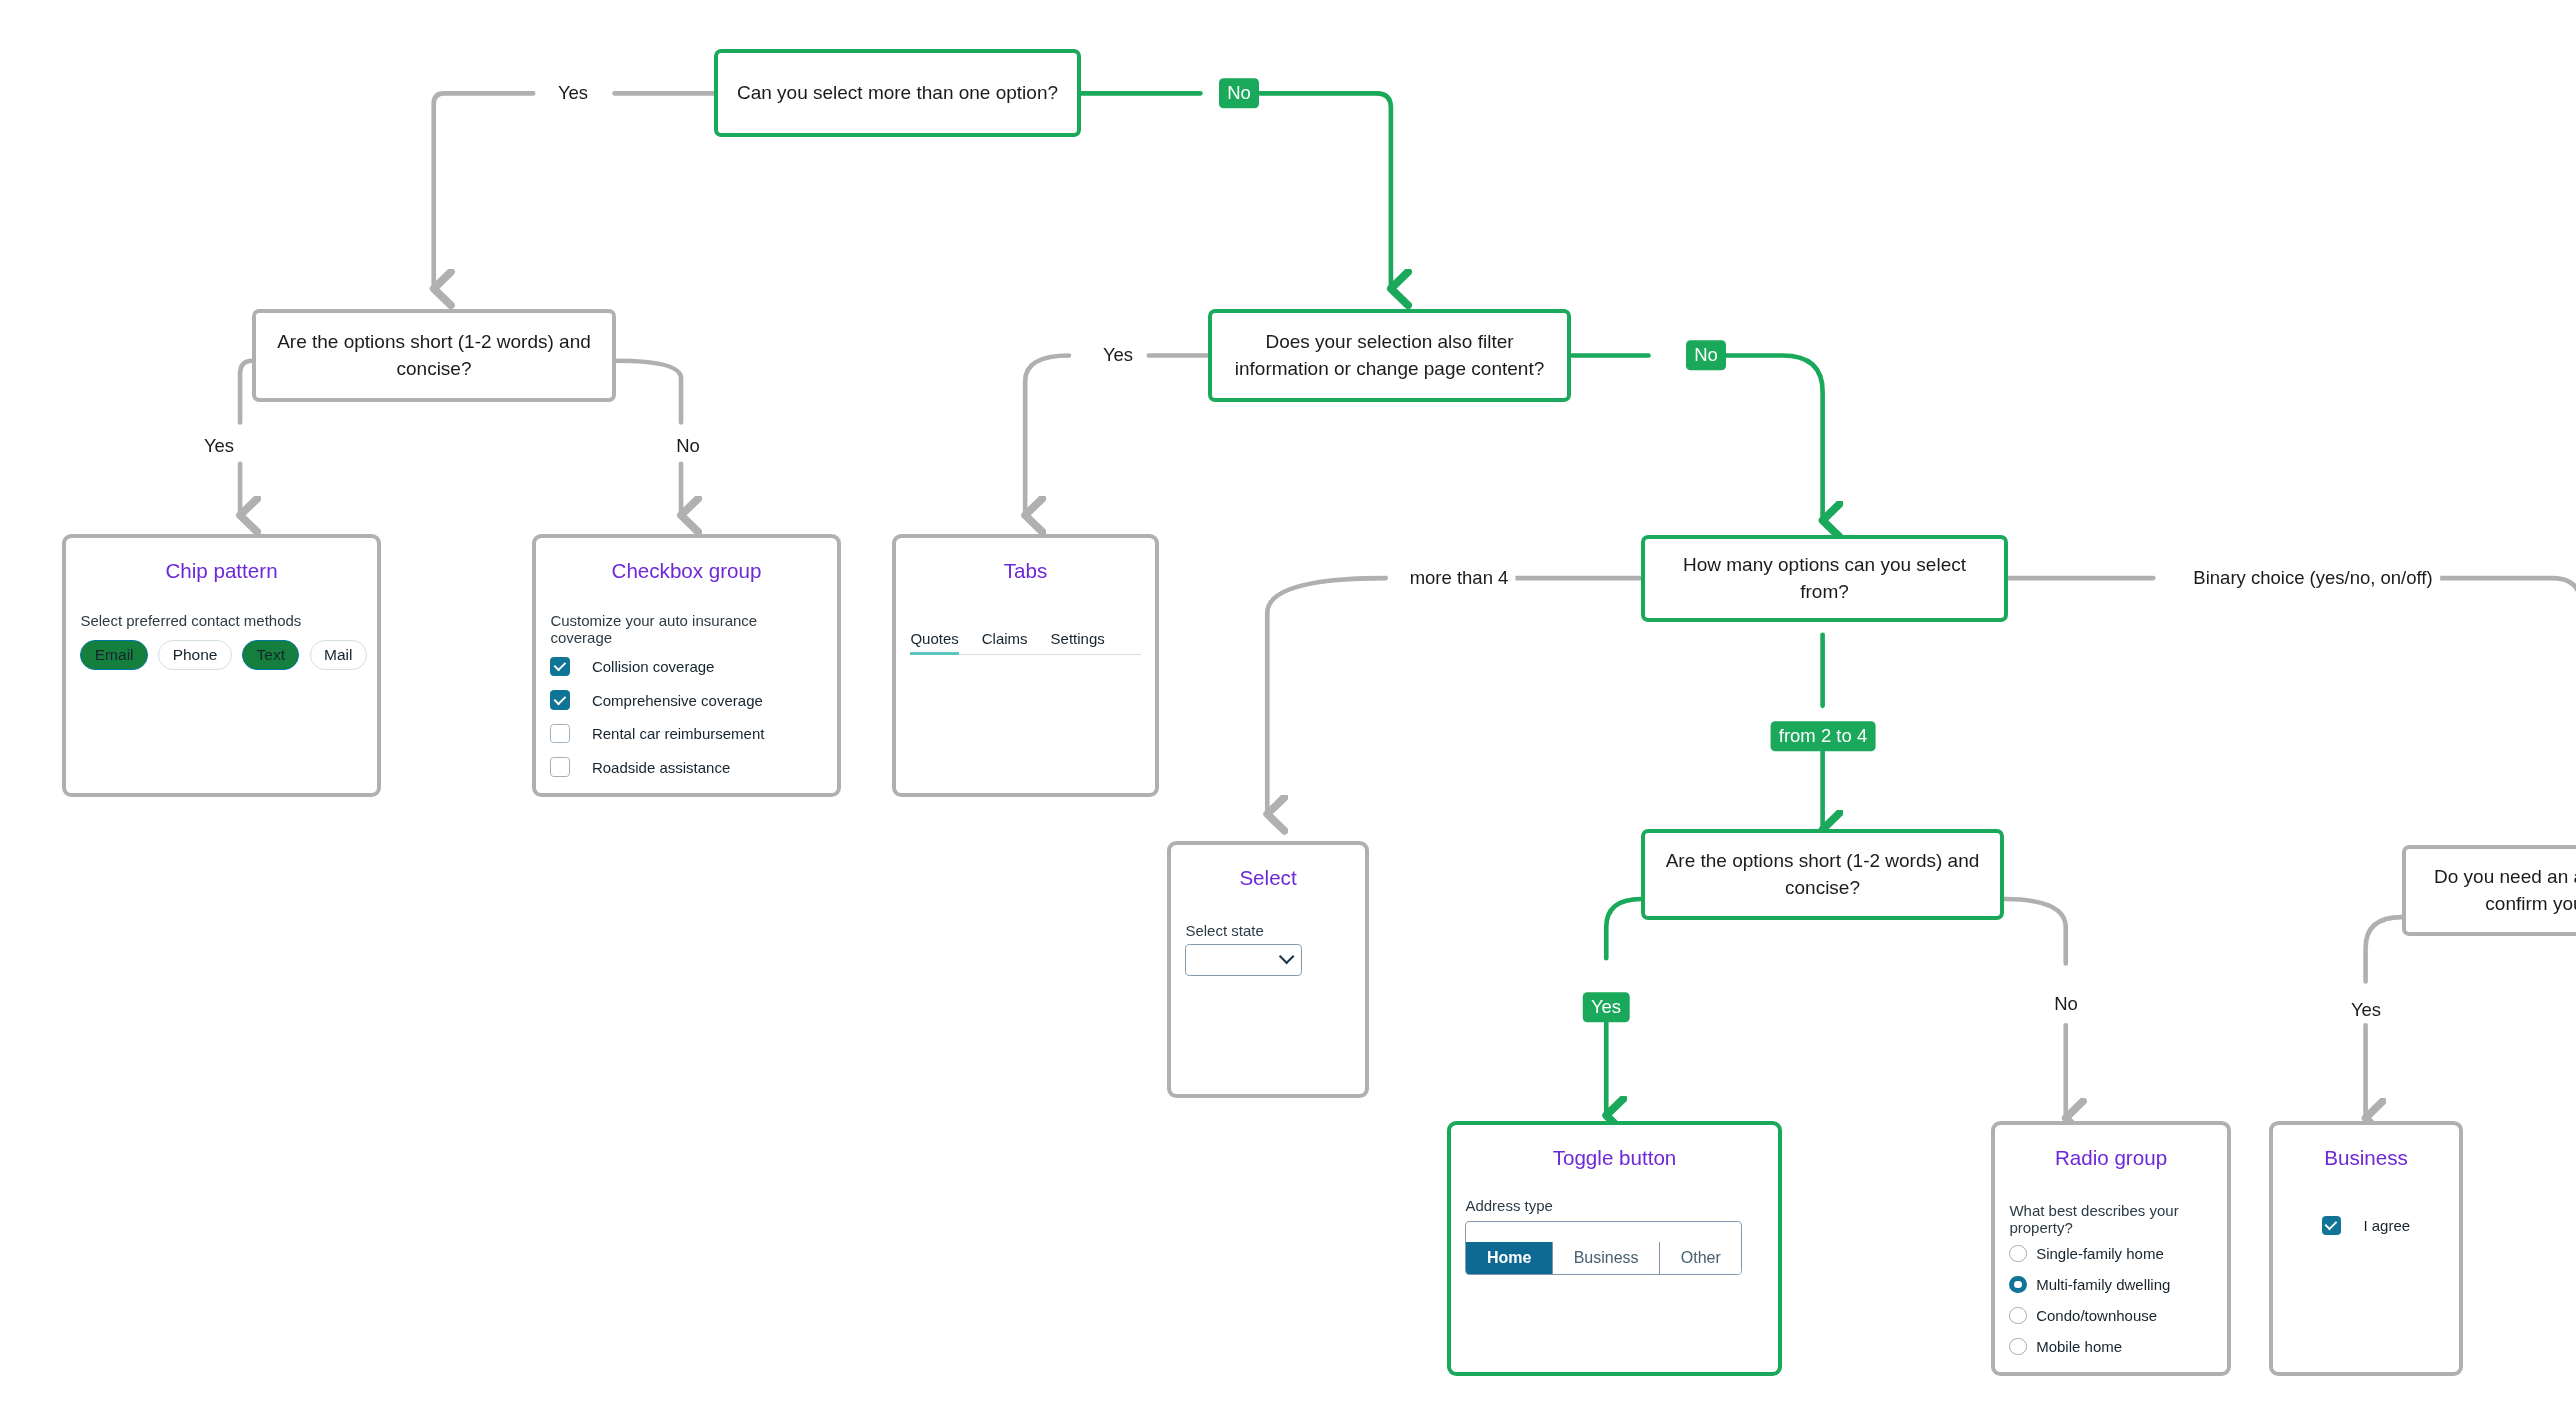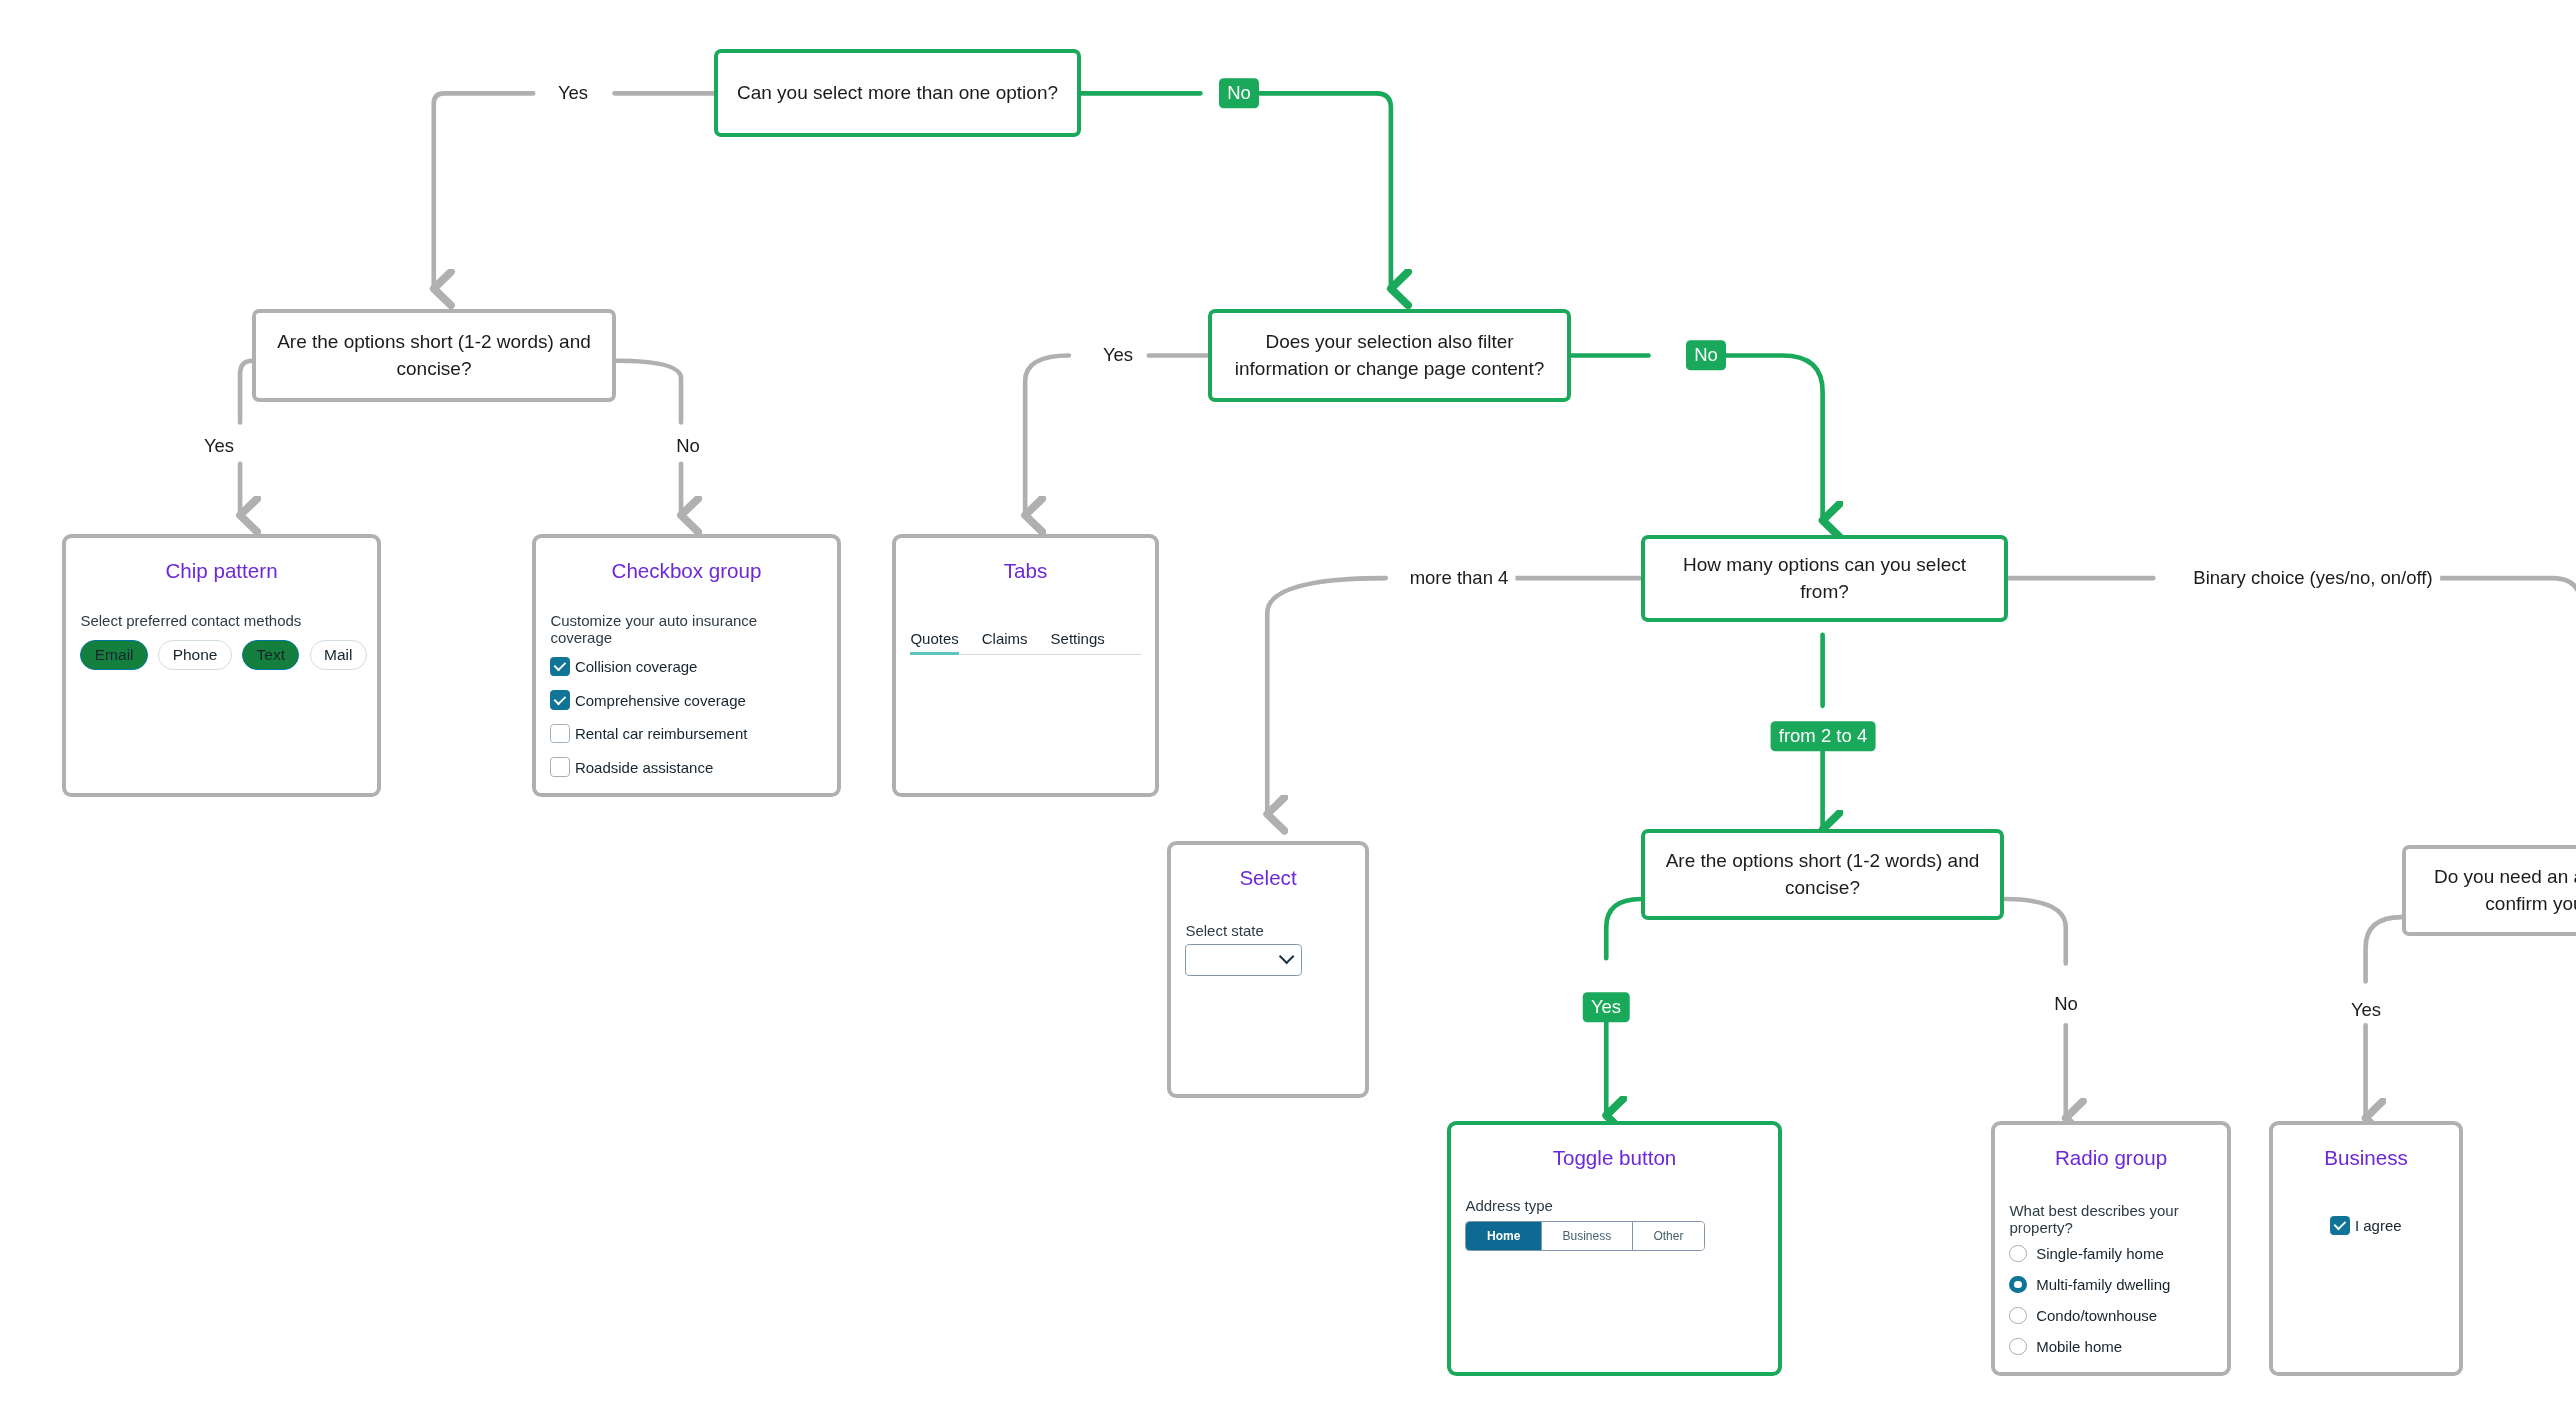--- a/index.html
+++ b/index.html
@@ -28,21 +28,21 @@
   .card-title{font-size:20.6px;color:#6d28d9;text-align:center;margin:7.2px 0 0;font-weight:400;}
   .card-body{margin-top:29px;}
   .helper{font-size:15px;color:#2d3b45;margin-bottom:11.3px;}
 
   
   .chiprow{display:flex;gap:10.3px;align-items:center;}
   .chip{font-size:15.5px;border:1.5px solid #d2dde4;border-radius:515px;padding:5.2px 13.4px;color:#16242e;background:#fff;}
   .chip.sel{border-color:#0078a0;background:#15803d;}
 
   
-  .cbrow{display:flex;align-items:center;gap:5px;margin-bottom:14px;font-size:15px;color:#16242e;}
+  .cbrow{display:flex;align-items:center;gap:22px;margin-bottom:14px;font-size:15px;color:#16242e;}
   .cbbox{width:17.5px;height:17.5px;flex:none;border:1.5px solid #9fb0bd;border-radius:3.6px;background:#fff;
          display:flex;align-items:center;justify-content:center;}
   .cbbox.on{background:#0f7496;border-color:#0f7496;}
   .cbbox.on::after{content:"";width:8.8px;height:4.6px;border-left:2.6px solid #fff;border-bottom:2.6px solid #fff;
                    transform:rotate(-45deg) translate(0.5px,-1.5px);}
 
   
   .rdrow{display:flex;align-items:center;gap:9.3px;margin-bottom:13.4px;font-size:15px;color:#16242e;}
   .rd{width:17.5px;height:17.5px;flex:none;border:1.5px solid #9fb0bd;border-radius:50%;background:#fff;
       display:flex;align-items:center;justify-content:center;box-sizing:border-box;}
@@ -54,21 +54,21 @@
   .tab.active::after{content:"";position:absolute;left:0;right:0;bottom:-1.5px;height:3.6px;background:#5cc6bd;}
 
   
   .selbox{margin-top:5.2px;width:117px;height:32px;border:1.5px solid #7f96ad;border-radius:4.6px;background:#fff;
           display:flex;align-items:center;justify-content:flex-end;padding-right:9.3px;box-sizing:border-box;}
   .chev{width:9.3px;height:9.3px;border-right:2.1px solid #18344a;border-bottom:2.1px solid #18344a;
         transform:rotate(45deg) translate(-2.1px,-2.1px);}
 
   
   .tgroup{display:flex;border:1.5px solid #7f96ad;border-radius:4.6px;overflow:hidden;width:fit-content;}
-  .tbtn{font-size:12px;padding:7.2px 20.6px;color:#46606f;background:#fff;border-right:1.5px solid #7f96ad;}
+  .tbtn{font-size:16px;padding:7.2px 20.6px;color:#46606f;background:#fff;border-right:1.5px solid #7f96ad;margin-top:20px;}
   .tbtn:last-child{border-right:none;}
   .tbtn.on{background:#0f6a93;color:#fff;font-weight:700;}
 </style>
 </head>
 <body>
 
 <div id="stage">
 
   <svg id="wires" viewBox="0 0 5742 2760">
     <defs>

